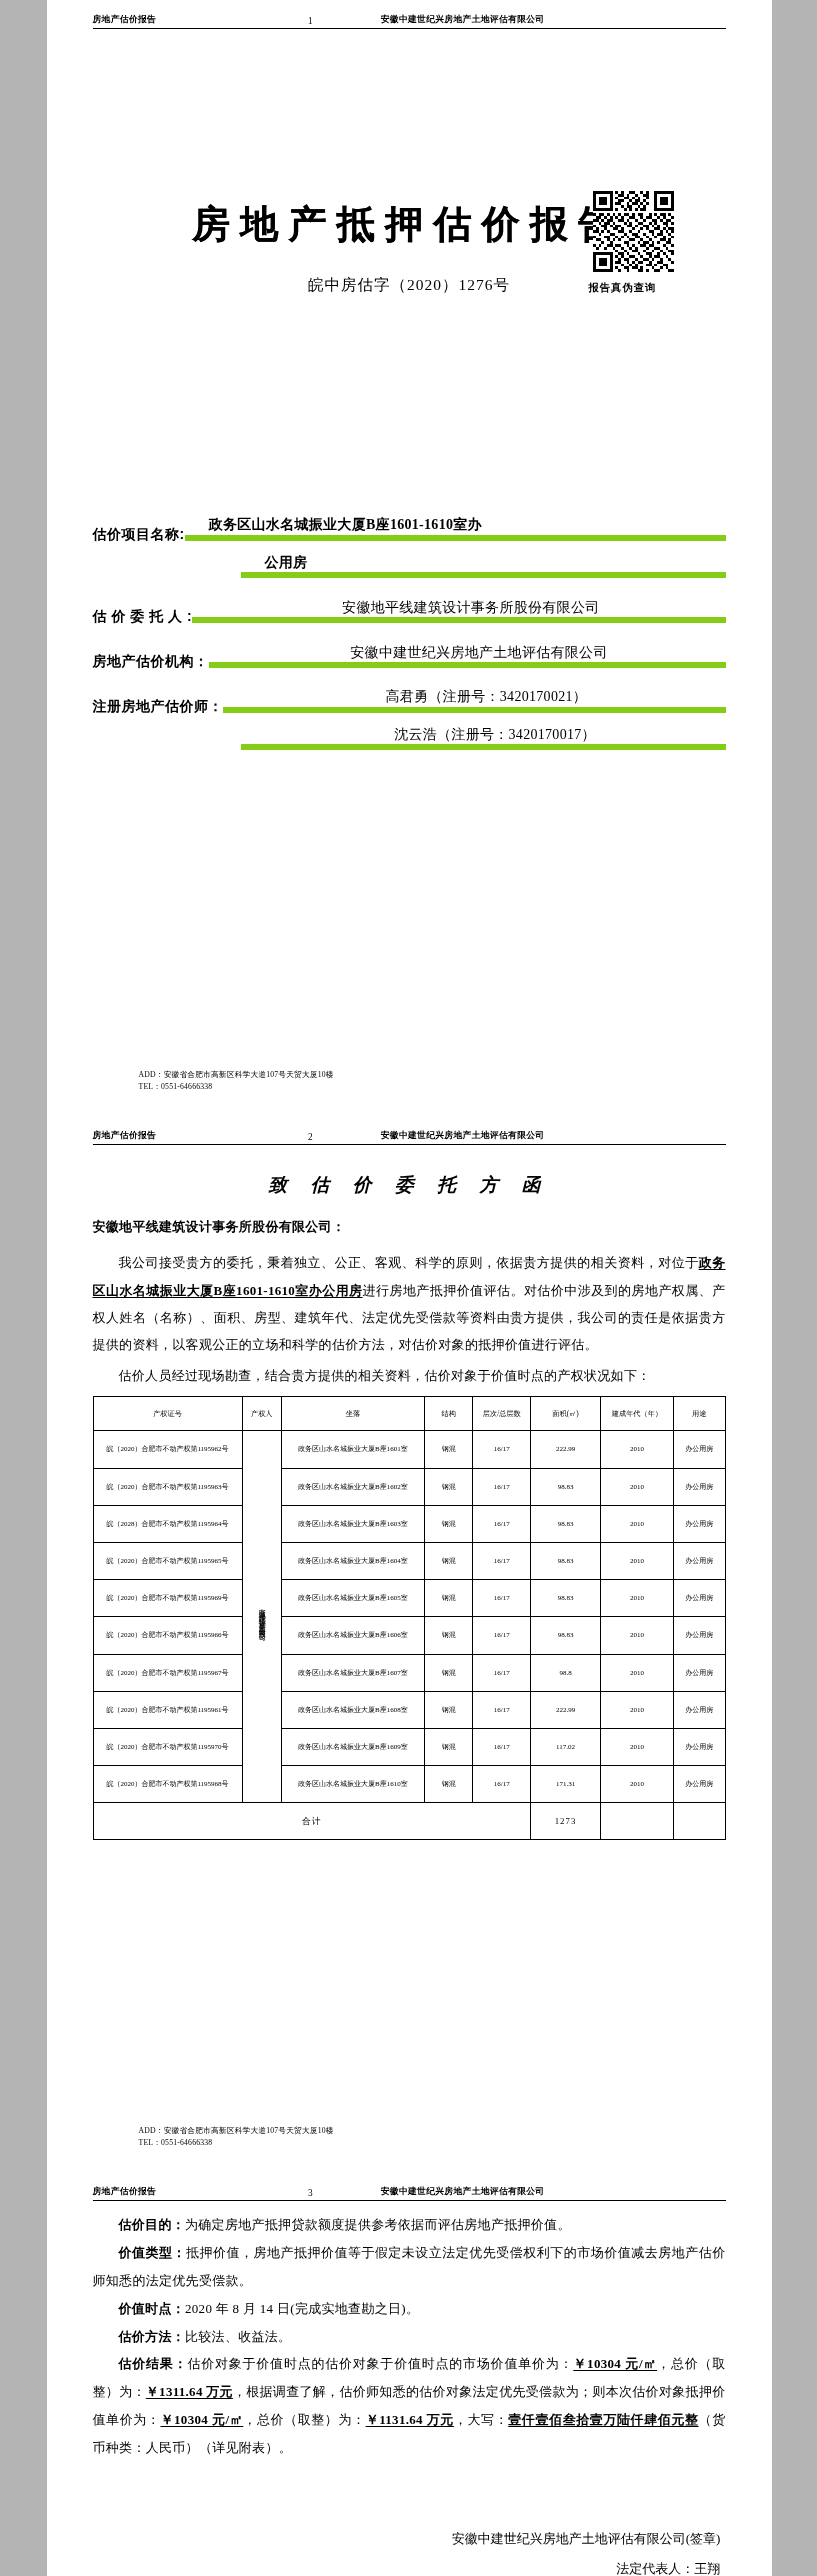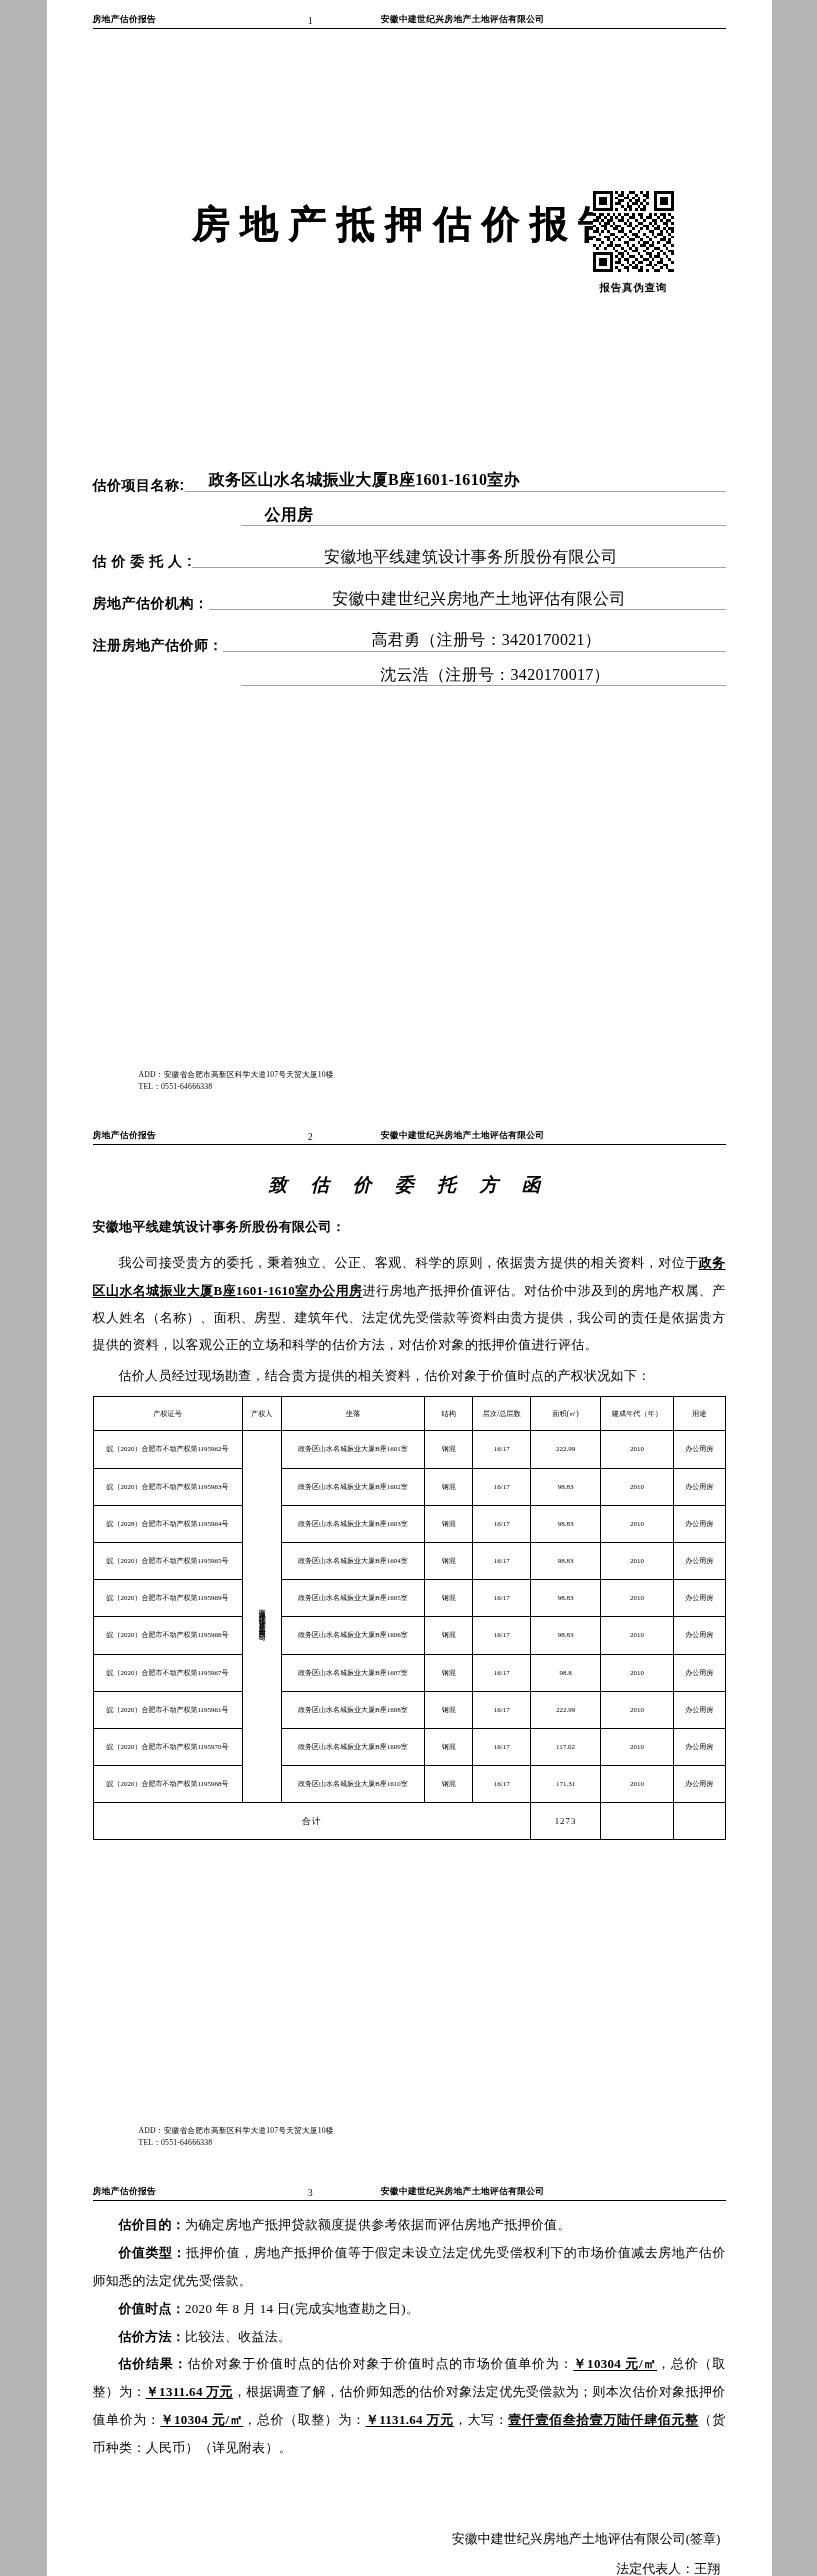--- a/index.html
+++ b/index.html
@@ -29,21 +29,21 @@
   .run-head .rh-right{flex:1;text-align:left;padding-left:7.2px;}
   .head-rule{border-bottom:1.5px solid #000;margin-top:2.1px;}
   
   .addr-block{
     font-size:7.7px;line-height:1.55;letter-spacing:0.2px;
     font-family:"Liberation Serif","DejaVu Serif",serif;
   }
   
   #page1{height:1116px;padding-top:0;}
   .qr-wrap{
-    position:absolute;right:47px;top:191px;width:90px;text-align:center;
+    position:absolute;right:47px;top:191px;width:90px;
   }
   .qr-code{width:81px;height:81px;margin:0 auto;display:block;}
   .qr-cap{margin-top:9.3px;font-size:10.3px;font-weight:bold;letter-spacing:1px;
           font-family:"Liberation Sans","DejaVu Sans",sans-serif;}
   .cover-title{
     text-align:center;font-size:38px;font-weight:bold;letter-spacing:10.3px;
     margin-top:170px;
     font-family:"Liberation Sans","DejaVu Sans",sans-serif;
     text-shadow:0.5px 0 0 #000;
   }
@@ -51,22 +51,22 @@
     text-align:center;font-size:15.5px;margin-top:25px;letter-spacing:1px;
   }
   .cover-fields{margin-top:222px;font-size:14.4px;line-height:1;}
   .cf-row{display:flex;align-items:flex-end;margin-bottom:5.2px;}
   .cf-label{
     font-weight:bold;white-space:nowrap;font-size:14px;
     font-family:"Liberation Sans","DejaVu Sans",sans-serif;
     letter-spacing:0.5px;
   }
   .cf-value{
-    flex:1;border-bottom:1px solid #84cc16;padding-bottom:2.1px;
-    font-size:16px;letter-spacing:0.3px;padding-left:24px;
+    flex:1;border-bottom:6px solid #84cc16;padding-bottom:2.1px;
+    font-size:14px;letter-spacing:0.3px;padding-left:24px;
   }
   .cf-value.bold{font-weight:bold;}
   .cf-value.center{text-align:center;}
   .cf-row.cont{margin-top:15.5px;}
   .cf-indent{width:148px;flex:none;}
   .cf-gap{height:17.5px;}
   .p1-footer{position:absolute;left:46px;right:46px;bottom:23px;}
   
   #page2{height:1056px;}
   .sec-title{
@@ -353,20 +353,21 @@
               <rect x="16" y="28" width="2" height="1"></rect>
             <rect x="19" y="28" width="1" height="1"></rect>
               <rect x="22" y="28" width="2" height="1"></rect>
               <rect x="27" y="28" width="2" height="1"></rect>
           </g>
         </svg>
         <div class="qr-cap">报告真伪查询</div>
       </div>
 
       <div class="cover-title">房地产抵押估价报告</div>
+      <div class="cover-sub">皖中房估字（2020）1276号</div>
 
       <div class="cover-fields">
 
         <div class="cf-row">
           <div class="cf-label">估价项目名称:</div>
           <div class="cf-value bold">政务区山水名城振业大厦B座1601-1610室办</div>
         </div>
         <div class="cf-row cont">
           <div class="cf-indent"></div>
           <div class="cf-value bold">公用房</div>

